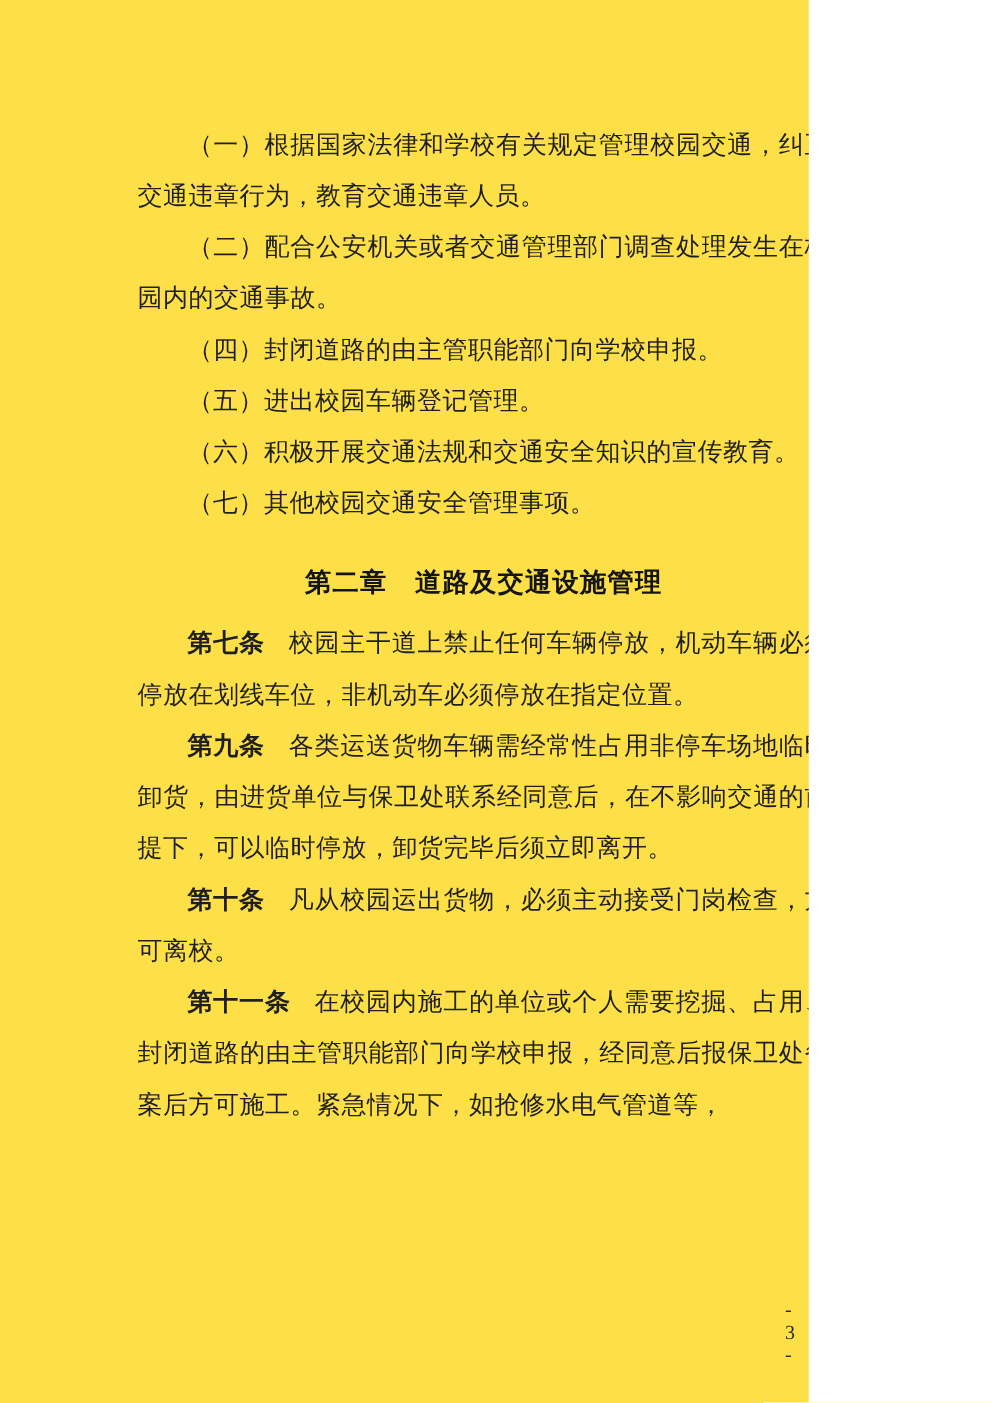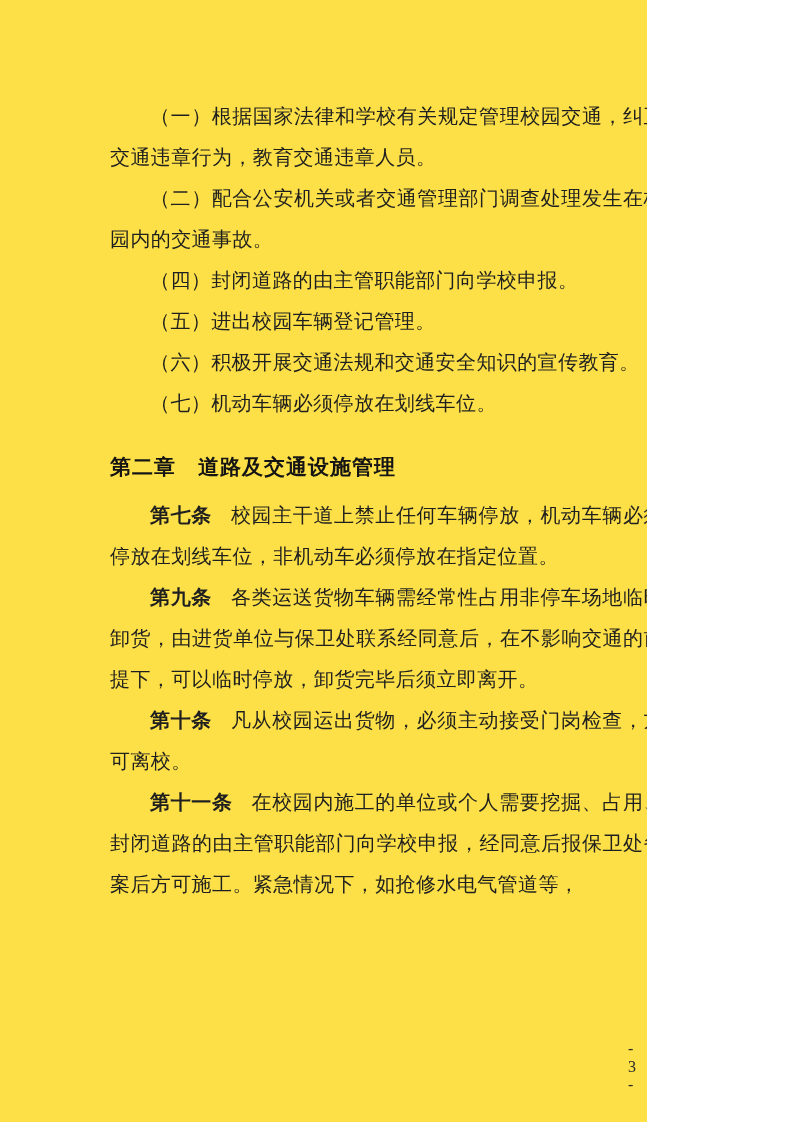--- a/index.html
+++ b/index.html
@@ -34,20 +34,21 @@
   .article-label {
     font-weight: 700;
     font-family: "Liberation Sans", "DejaVu Sans", sans-serif;
     margin-right: 0.95em;
     margin-top: 24px;
   }
   .chapter {
     margin: 22px 0 8px 0;
     font-size: 21px;
     line-height: 41px;
+    text-align: center;
     text-indent: 0;
     font-weight: 700;
     font-family: "Liberation Sans", "DejaVu Sans", sans-serif;
     letter-spacing: 1px;
     color: #141414;
   }
   .page-number {
     position: absolute;
     left: 628px;
     top: 1040px;
@@ -61,21 +62,21 @@
 <body>
 
 <div class="sheet">
   <div class="content">
 
     <p class="para">（一）根据国家法律和学校有关规定管理校园交通，纠正交通违章行为，教育交通违章人员。</p>
     <p class="para">（二）配合公安机关或者交通管理部门调查处理发生在校园内的交通事故。</p>
     <p class="para">（四）封闭道路的由主管职能部门向学校申报。</p>
     <p class="para">（五）进出校园车辆登记管理。</p>
     <p class="para">（六）积极开展交通法规和交通安全知识的宣传教育。</p>
-    <p class="para">（七）机动车辆必须停放在划线车位。</p>
+    <p class="para">（七）其他校园交通安全管理事项。</p>
 
     <h2 class="chapter">第二章　道路及交通设施管理</h2>
 
     <p class="para"><span class="article-label">第七条</span><span>校园主干道上禁止任何车辆停放，机动车辆必须停放在划线车位，非机动车必须停放在指定位置。</span></p>
 
 
     <p class="para"><span class="article-label">第九条</span><span>各类运送货物车辆需经常性占用非停车场地临时卸货，由进货单位与保卫处联系经同意后，在不影响交通的前提下，可以临时停放，卸货完毕后须立即离开。</span></p>
 
     <p class="para"><span class="article-label">第十条</span><span>凡从校园运出货物，必须主动接受门岗检查，方可离校。</span></p>
 

